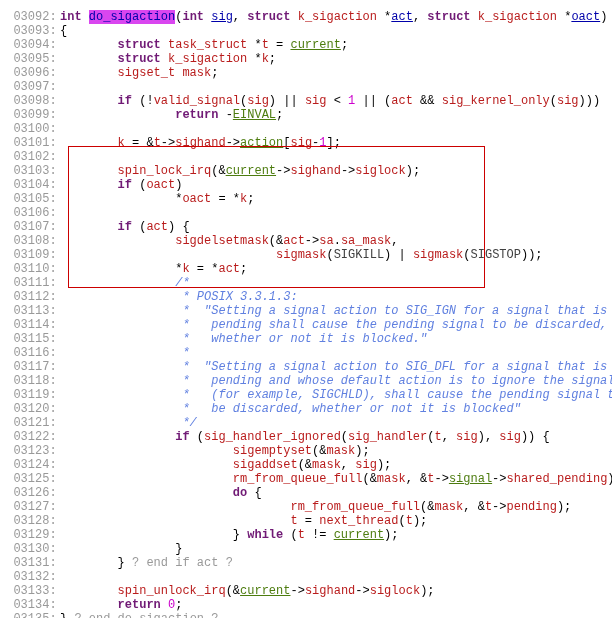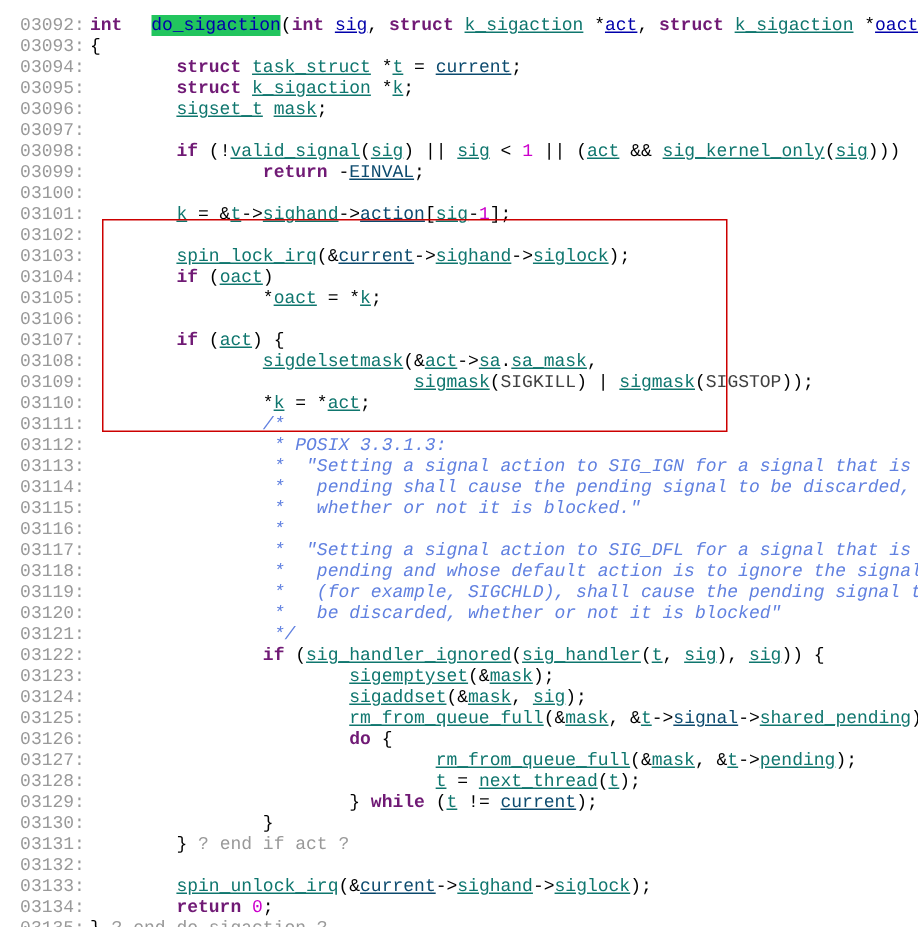--- a/index.html
+++ b/index.html
@@ -15,24 +15,24 @@
   .line { display: flex; }
   .lineno {
     color: #999999;
     width: 50px;
     flex-shrink: 0;
     user-select: none;
     text-align: center;
   }
   .ctext { flex-grow: 1; }
   .kw { color: #701a75; font-weight: bold; }  
-  .defname { background: #22c55e; color: #0000aa; margin-left: 12px; }
+  .defname { background: #d946ef; color: #0000aa; }
   .param { color: #0000aa; text-decoration: underline; }
-  .ident { color: #0f766e; text-decoration: underline; }         
-  .ident-u { color: #0c4a6e; text-decoration: underline; }
+  .ident { color: #b91c1c; }         
+  .ident-u { color: #4d7c0f; text-decoration: underline; }
   .macro { color: #404040; }  
   .comment { color: #6080e0; font-style: italic; }
   .comment-q { color: #999999; }
   .num { color: #cc00cc; }
   .plain { color: #000; }
   .highlight-box {
     position: absolute;
     border: 1px solid #cc0000;
     pointer-events: none;
     left: 58px;

